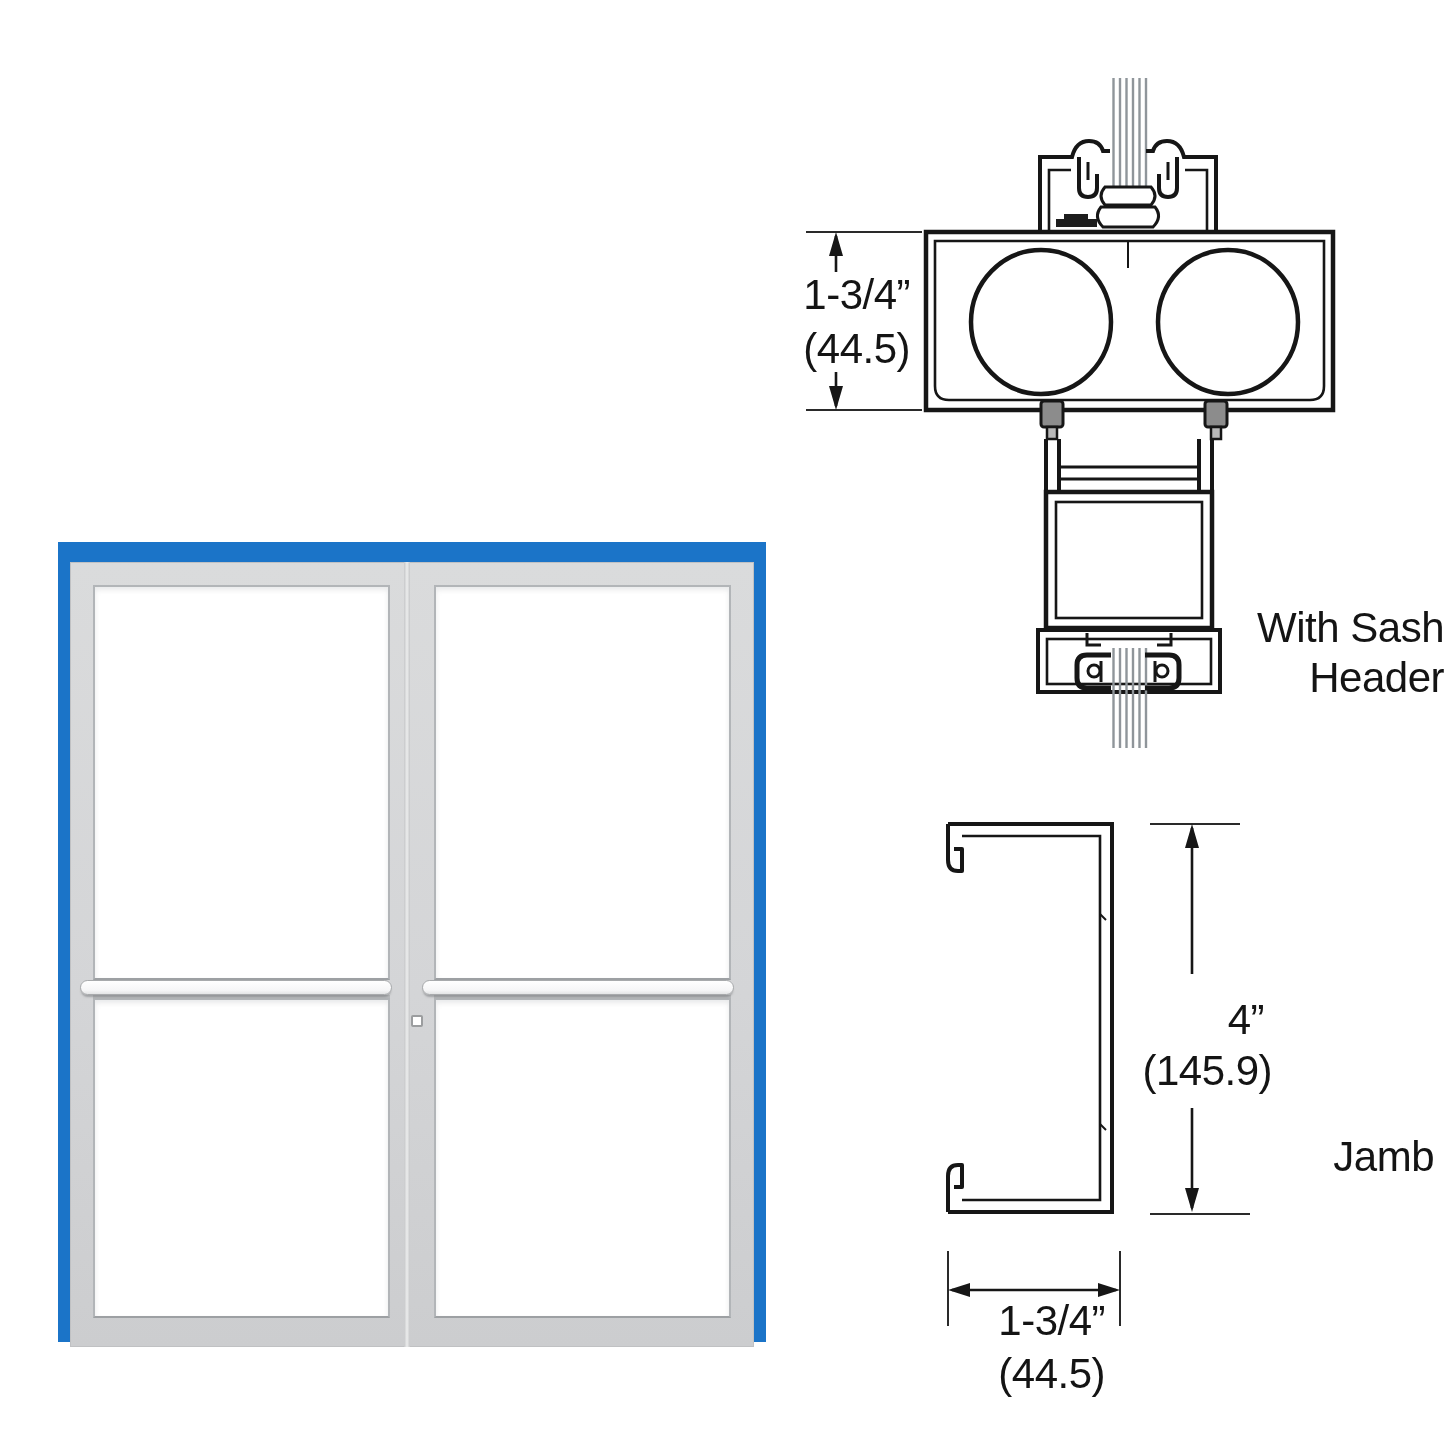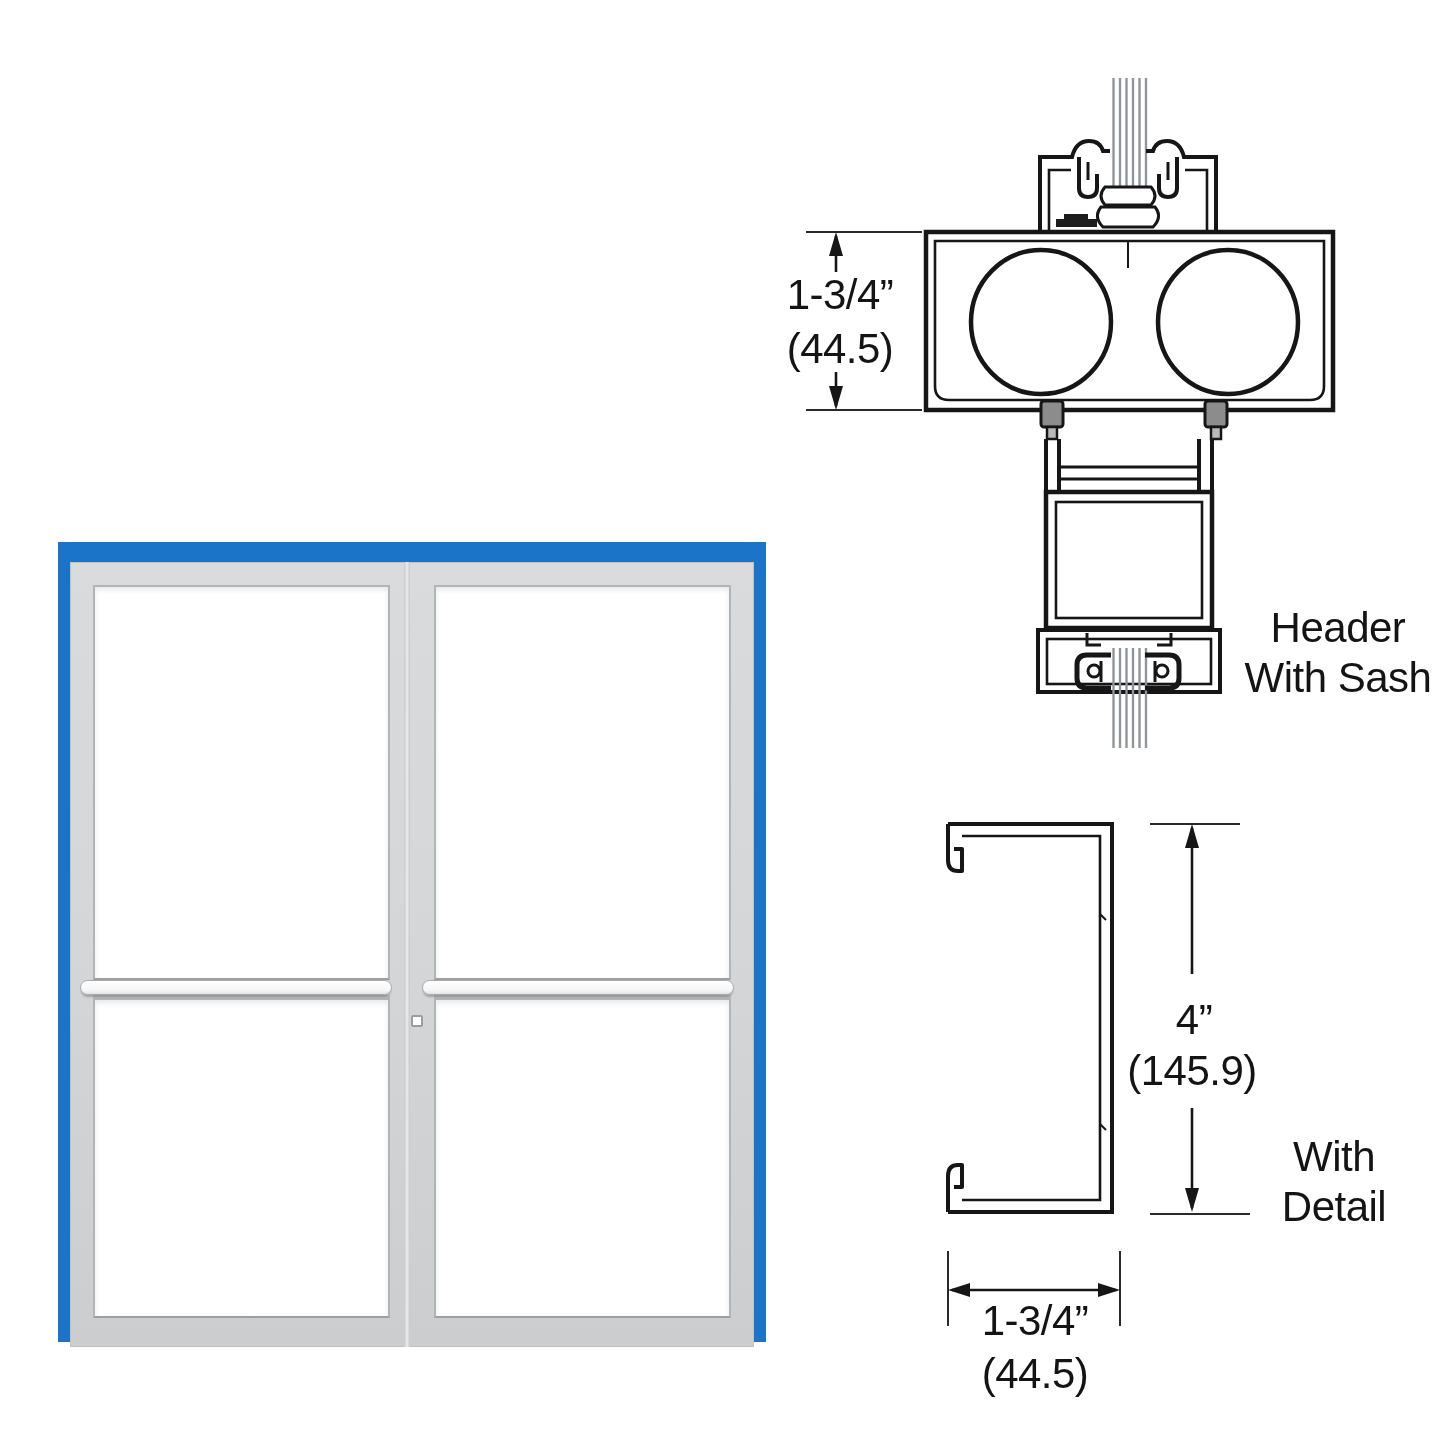--- a/index.html
+++ b/index.html
@@ -39,21 +39,21 @@
   .ln{stroke:#161616;fill:none;}
   .w45{stroke-width:4.5;} .w4{stroke-width:4;} .w3{stroke-width:3;}
   .w26{stroke-width:2.6;} .w2{stroke-width:2;} .w5{stroke-width:5;}
   .fillw{fill:#ffffff;} .dk{fill:#1d1d1d;stroke:none;}
   .tab{fill:#8c8c8c;stroke:#161616;stroke-width:3;}
   .stub{fill:#b9b9b9;stroke:#161616;stroke-width:2.5;}
   .glass{stroke:#8f959a;stroke-width:2.4;}
   .arrow{fill:#161616;stroke:none;}
   .ext{stroke:#2a2a2a;stroke-width:2;}
   
-  .anno{position:absolute;font-size:42px;line-height:46px;text-align:center;
+  .anno{position:absolute;font-size:42px;line-height:46px;text-align:right;
         color:#141414;letter-spacing:-0.5px;white-space:nowrap;}
   .anno.two{line-height:50px;}
 </style>
 </head>
 <body>
 
 <div id="stage" style="--blue: #1b74c8; --glass: #ffffff;">
 
   <div class="door">
     <div class="blue blue-top"></div>
@@ -168,28 +168,27 @@
       <line class="ln w26" x1="952" y1="1290" x2="1116" y2="1290"></line>
       <polygon class="arrow" points="948,1290 970,1283 970,1297"></polygon>
       <polygon class="arrow" points="1120,1290 1098,1283 1098,1297"></polygon>
     </g>
   </svg>
 
   <div class="anno" style="left:770px;top:272px;width:140px;">1-3/4”</div>
   <div class="anno" style="left:770px;top:326px;width:140px;">(44.5)</div>
 
   <div class="anno two" style="left:1232px;top:603px;width:212px;">
+    <div>With Sash</div>
     <div>Header</div>
-    <div>With Sash</div>
   </div>
 
   <div class="anno" style="left:1124px;top:997px;width:140px;">4”</div>
   <div class="anno" style="left:1112px;top:1048px;width:160px;">(145.9)</div>
 
   <div class="anno two" style="left:1234px;top:1132px;width:200px;">
-    <div>With</div>
-    <div>Detail</div>
+    <div>Jamb</div>
   </div>
 
   <div class="anno" style="left:965px;top:1298px;width:140px;">1-3/4”</div>
   <div class="anno" style="left:965px;top:1351px;width:140px;">(44.5)</div>
 
 </div>
 
 </body></html>

